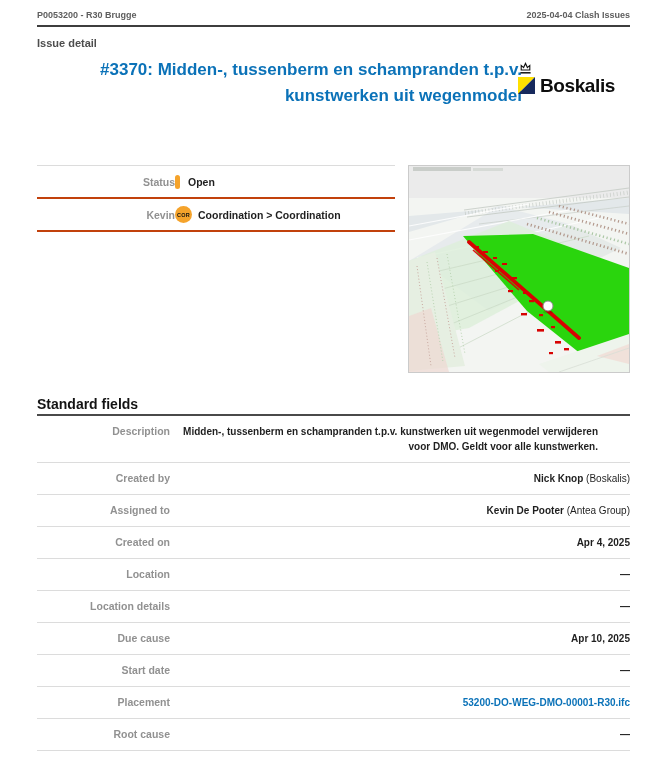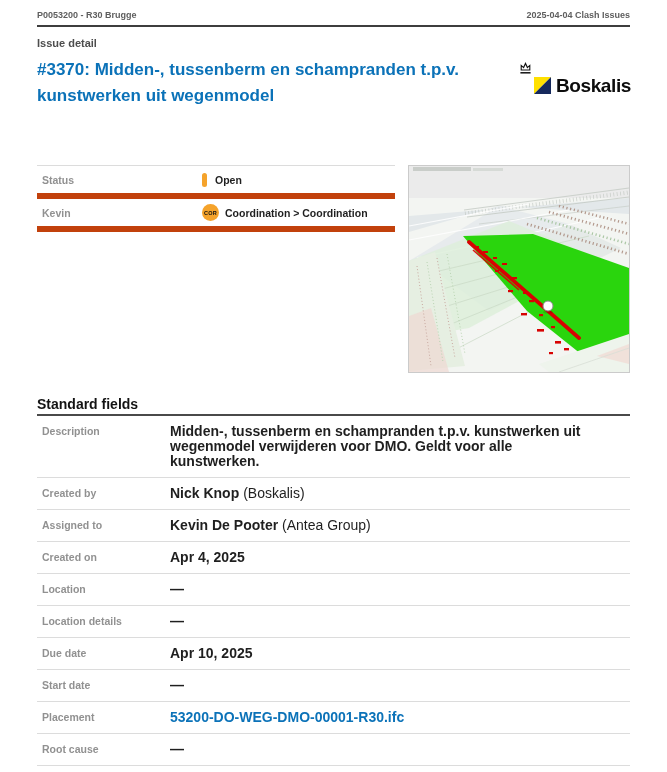--- a/index.html
+++ b/index.html
@@ -1,66 +1,66 @@
 <!DOCTYPE html>
 <html><head>
 <meta charset="utf-8">
 <style>
   * { margin:0; padding:0; box-sizing:border-box; }
   html,body { background:#ffffff; }
   .page {
     position:relative; width:667px; height:772px; background:#ffffff;
-    font-family:"Liberation Sans", sans-serif; overflow:hidden;
+    font-family:"Liberation Sans", sans-serif; overflow:hidden;text-align:right;
   }
   
   .doc-header {
     position:absolute; left:37px; top:10px; width:593px;
     display:flex; justify-content:space-between; align-items:flex-end;
     font-size:9px; font-weight:700; color:#5e5e5e;
     padding-bottom:5px; border-bottom:2px solid #3d3d3d;
   }
   .section-label {
     position:absolute; left:37px; top:37px;
     font-size:11px; font-weight:700; color:#4d4d4d;
   }
   
   .issue-title {
     position:absolute; left:37px; top:57px; width:485px;
     font-size:17px; line-height:26px; font-weight:700; color:#0b72b8;
   }
   
   .logo { position:absolute; left:518px; top:62px; }
   .logo-crown { display:block; margin:0 0 2px 1px; }
-  .logo-row { display:flex; align-items:flex-end; gap:5px;margin-left:16px; }
+  .logo-row { display:flex; align-items:flex-end; gap:5px; }
   .logo-text { font-size:19px; line-height:16px; font-weight:700; color:#0d0d0d; letter-spacing:-0.4px; }
   
   .summary-table {
     position:absolute; left:37px; top:165px; width:358px;
     border-top:1px solid #dcdcdc;
   }
-  .srow { display:flex; align-items:center; height:33px; border-bottom:6px solid #c2410c; }
+  .srow { display:flex; align-items:center; height:33px; border-bottom:2px solid #c2410c; }
   .slabel { width:138px; padding-left:5px; flex:none; font-size:10.5px; font-weight:700; color:#919191; }
-  .svalue { display:flex; align-items:center; font-size:10.5px; font-weight:700; color:#1f1f1f;margin-left:27px; }
+  .svalue { display:flex; align-items:center; font-size:10.5px; font-weight:700; color:#1f1f1f; }
   .status-pill { width:5px; height:14px; border-radius:2.5px; background:#f5a32b; margin-right:8px; }
   .type-badge {
     width:17px; height:17px; border-radius:50%; background:#f5a32b;
     color:#111; font-size:5.5px; font-weight:800; letter-spacing:.2px;
     display:flex; align-items:center; justify-content:center; margin-right:6px; flex:none;
   }
   
   .snapshot {
     position:absolute; left:408px; top:165px; width:222px; height:208px;
     border:1px solid #cbcbcb; background:#f3f5f2;
   }
   
   .sf-heading { position:absolute; left:37px; top:396px; font-size:14px; font-weight:700; color:#131313; }
   .fields-table { position:absolute; left:37px; top:414px; width:593px; border-top:2px solid #4a4a4a; }
   .frow { display:flex; border-bottom:1px solid #dcdcdc; padding:8px 0; }
   .flabel { width:133px; padding-left:5px; flex:none; font-size:10.5px; font-weight:700; color:#919191; line-height:15px; }
-  .fvalue { flex:1; font-size:14px; font-weight:700; color:#1f1f1f; line-height:15px; }
+  .fvalue { flex:1; font-size:10px; font-weight:700; color:#1f1f1f; line-height:15px; }
   .fvalue .org { font-weight:400; }
   .desc-value { max-width:428px; }
   a.link { color:#0b72b8; text-decoration:none; font-weight:700;margin-top:16px; }
 </style>
 </head>
 <body>
 
 <div class="page">
 
   <div class="doc-header">
@@ -211,21 +211,21 @@
     </div>
     <div class="frow">
       <div class="flabel">Location</div>
       <div class="fvalue">—</div>
     </div>
     <div class="frow">
       <div class="flabel">Location details</div>
       <div class="fvalue">—</div>
     </div>
     <div class="frow">
-      <div class="flabel">Due date</div>
+      <div class="flabel">Due cause</div>
       <div class="fvalue">Apr 10, 2025</div>
     </div>
     <div class="frow">
       <div class="flabel">Start date</div>
       <div class="fvalue">—</div>
     </div>
     <div class="frow">
       <div class="flabel">Placement</div>
       <div class="fvalue">
         <a href="#" class="link">53200-DO-WEG-DMO-00001-R30.ifc</a>

